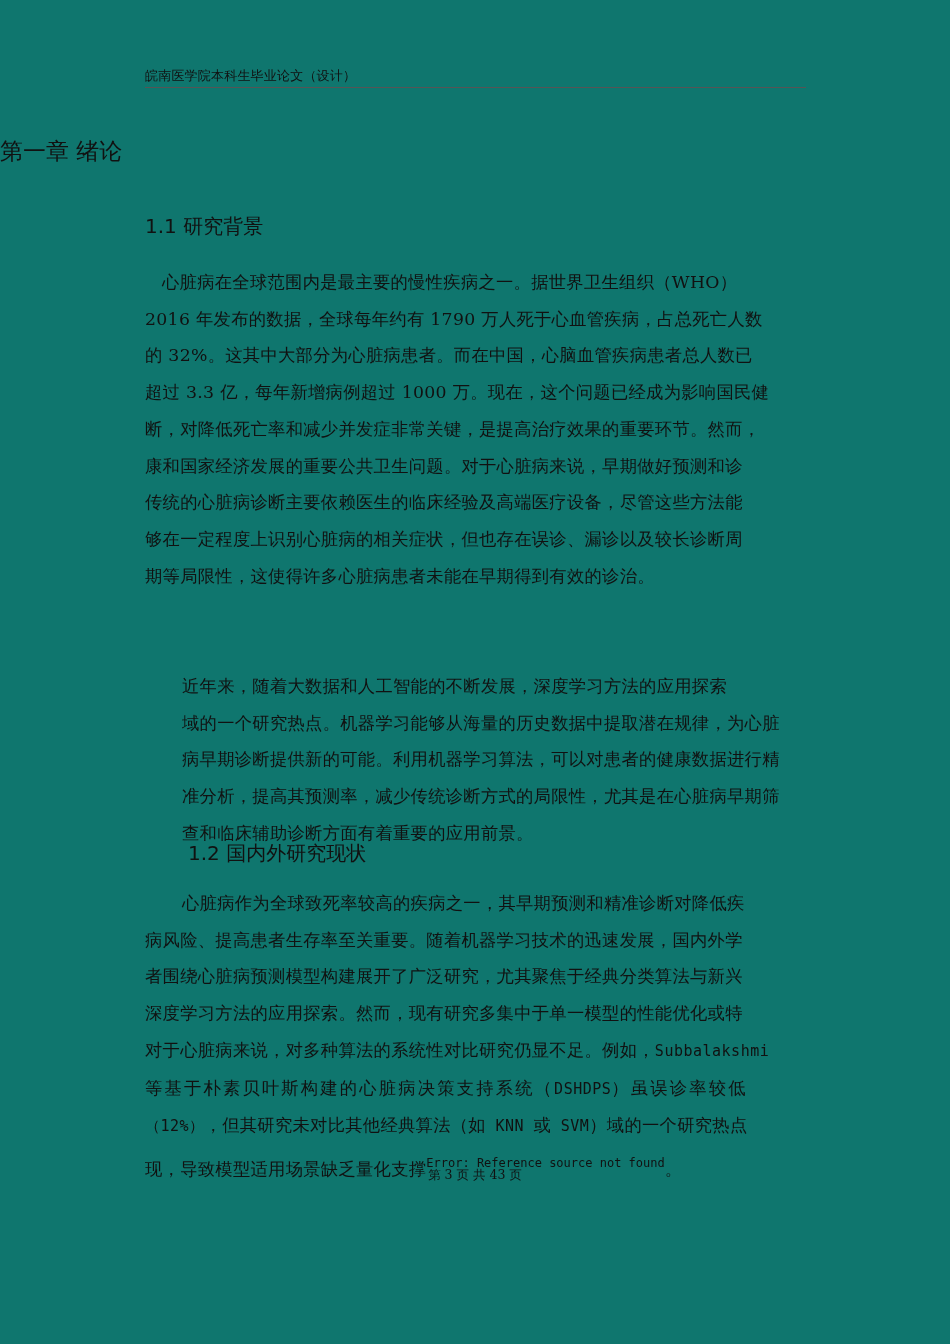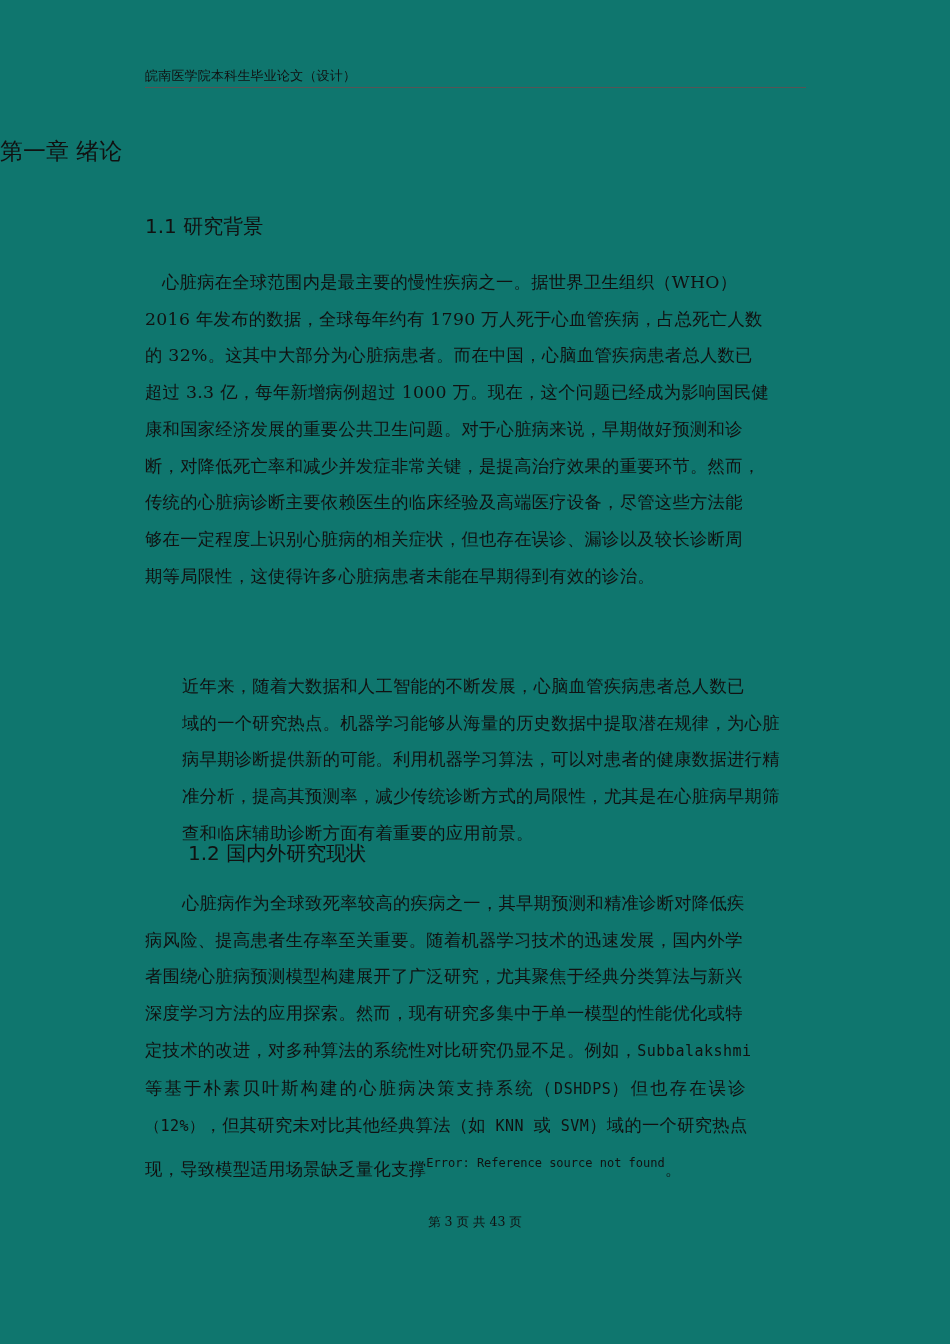--- a/index.html
+++ b/index.html
@@ -24,66 +24,66 @@
     letter-spacing: 0.3px; }
   .p1 { top: 264px; }
   .p2 { top: 668px; text-indent: 37px; }
   .p3 { top: 885px; text-indent: 37px; }
   .p1 .first { padding-left: 17px; }
   .mono { font-family: "DejaVu Sans Mono", "Liberation Mono", monospace; font-size: 15px; letter-spacing: 0.5px; }
   .refsup { font-family: "DejaVu Sans Mono", "Liberation Mono", monospace; font-size: 12px;
     vertical-align: 8px; letter-spacing: 0; }
   .line { display: block; white-space: nowrap; }
 
-  .footer { position: absolute; left: 0; width: 950px; top: 1214px; text-align: center;
+  .footer { position: absolute; left: 0; width: 950px; top: 1167px; text-align: center;
     font-size: 12.5px; color: #111; }
 </style>
 </head>
 <body>
 
 <div class="page">
 
   <div class="running-header">皖南医学院本科生毕业论文（设计）</div>
 
   <h1 class="chapter-title">第一章 绪论</h1>
 
   <h2 class="h2 h2-1">1.1 研究背景</h2>
 
   <p class="body-text p1">
     <span class="line first">心脏病在全球范围内是最主要的慢性疾病之一。据世界卫生组织（WHO）</span>
     <span class="line">2016 年发布的数据，全球每年约有 1790 万人死于心血管疾病，占总死亡人数</span>
     <span class="line">的 32%。这其中大部分为心脏病患者。而在中国，心脑血管疾病患者总人数已</span>
     <span class="line">超过 3.3 亿，每年新增病例超过 1000 万。现在，这个问题已经成为影响国民健</span>
+    <span class="line">断，对降低死亡率和减少并发症非常关键，是提高治疗效果的重要环节。然而，</span>
     <span class="line">康和国家经济发展的重要公共卫生问题。对于心脏病来说，早期做好预测和诊</span>
-    <span class="line">断，对降低死亡率和减少并发症非常关键，是提高治疗效果的重要环节。然而，</span>
     <span class="line">传统的心脏病诊断主要依赖医生的临床经验及高端医疗设备，尽管这些方法能</span>
     <span class="line">够在一定程度上识别心脏病的相关症状，但也存在误诊、漏诊以及较长诊断周</span>
     <span class="line">期等局限性，这使得许多心脏病患者未能在早期得到有效的诊治。</span>
   </p>
 
   <p class="body-text p2">
-    <span class="line" style="padding-left:37px;text-indent:0">近年来，随着大数据和人工智能的不断发展，心脑血管疾病患者总人数已</span>
+    <span class="line" style="padding-left:37px;text-indent:0">近年来，随着大数据和人工智能的不断发展，深度学习方法的应用探索</span>
     <span class="line">域的一个研究热点。机器学习能够从海量的历史数据中提取潜在规律，为心脏</span>
     <span class="line">病早期诊断提供新的可能。利用机器学习算法，可以对患者的健康数据进行精</span>
     <span class="line">准分析，提高其预测率，减少传统诊断方式的局限性，尤其是在心脏病早期筛</span>
     <span class="line">查和临床辅助诊断方面有着重要的应用前景。</span>
   </p>
 
   <h2 class="h2 h2-2">1.2 国内外研究现状</h2>
 
   <p class="body-text p3" style="text-indent:0">
     <span class="line" style="padding-left:37px">心脏病作为全球致死率较高的疾病之一，其早期预测和精准诊断对降低疾</span>
     <span class="line">病风险、提高患者生存率至关重要。随着机器学习技术的迅速发展，国内外学</span>
     <span class="line">者围绕心脏病预测模型构建展开了广泛研究，尤其聚焦于经典分类算法与新兴</span>
     <span class="line">深度学习方法的应用探索。然而，现有研究多集中于单一模型的性能优化或特</span>
     <span class="line">
-      <span>定技术的改进，对多种算法的系统性对比研究仍显不足。例如，</span><span class="mono">Subbalakshmi</span>
+      <span>对于心脏病来说，对多种算法的系统性对比研究仍显不足。例如，</span><span class="mono">Subbalakshmi</span>
     </span>
     <span class="line" style="letter-spacing:2.2px">
-      <span>等基于朴素贝叶斯构建的心脏病决策支持系统（</span><span class="mono">DSHDPS</span><span>）但也存在误诊</span>
+      <span>等基于朴素贝叶斯构建的心脏病决策支持系统（</span><span class="mono">DSHDPS</span><span>）虽误诊率较低</span>
     </span>
     <span class="line">
       <span class="mono">（12%）</span><span>，但其研究未对比其他经典算法（如</span><span class="mono"> KNN </span><span>或</span><span class="mono"> SVM</span><span>）域的一个研究热点</span>
     </span>
     <span class="line">
       <span>现，导致模型适用场景缺乏量化支撑</span><span class="refsup">Error: Reference source not found</span><span>。</span>
     </span>
   </p>
 
   <div class="footer">第 3 页  共 43 页</div>

